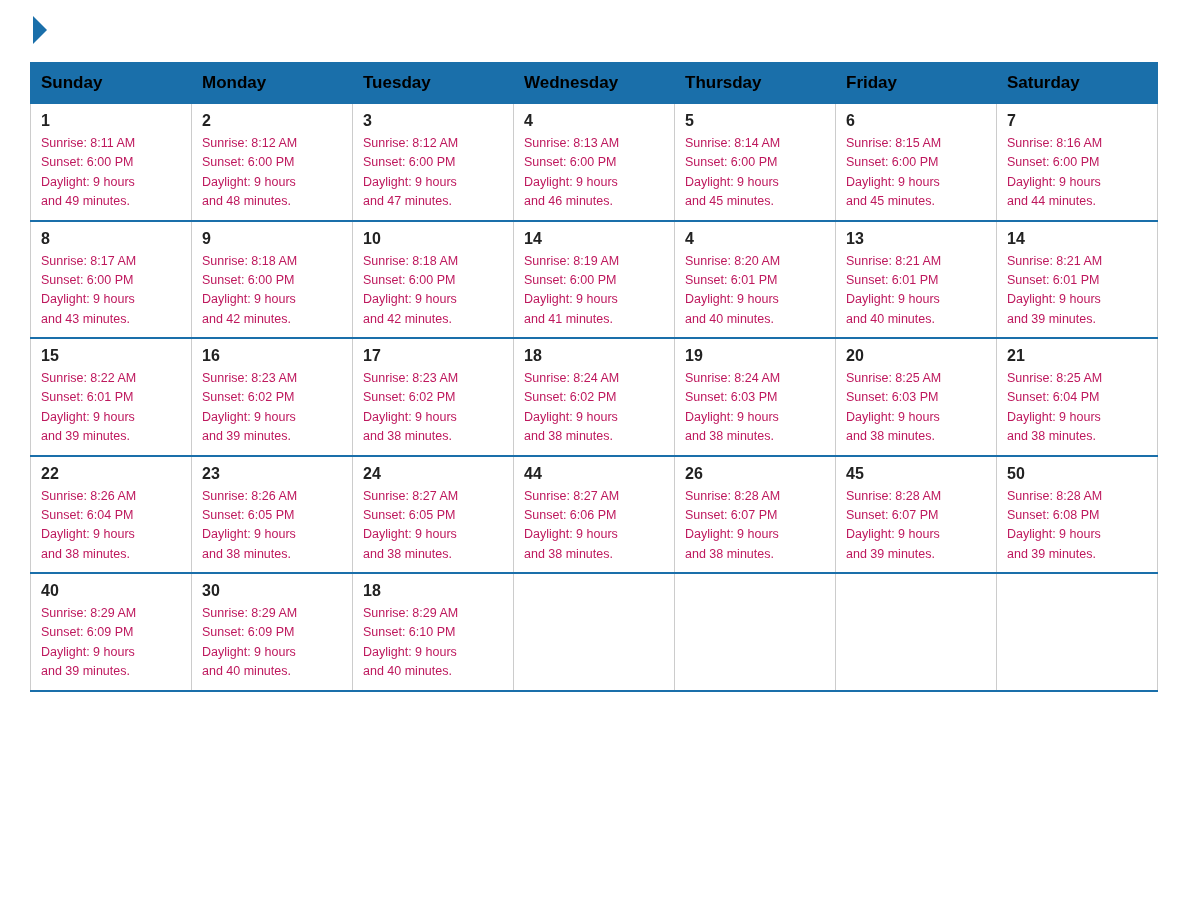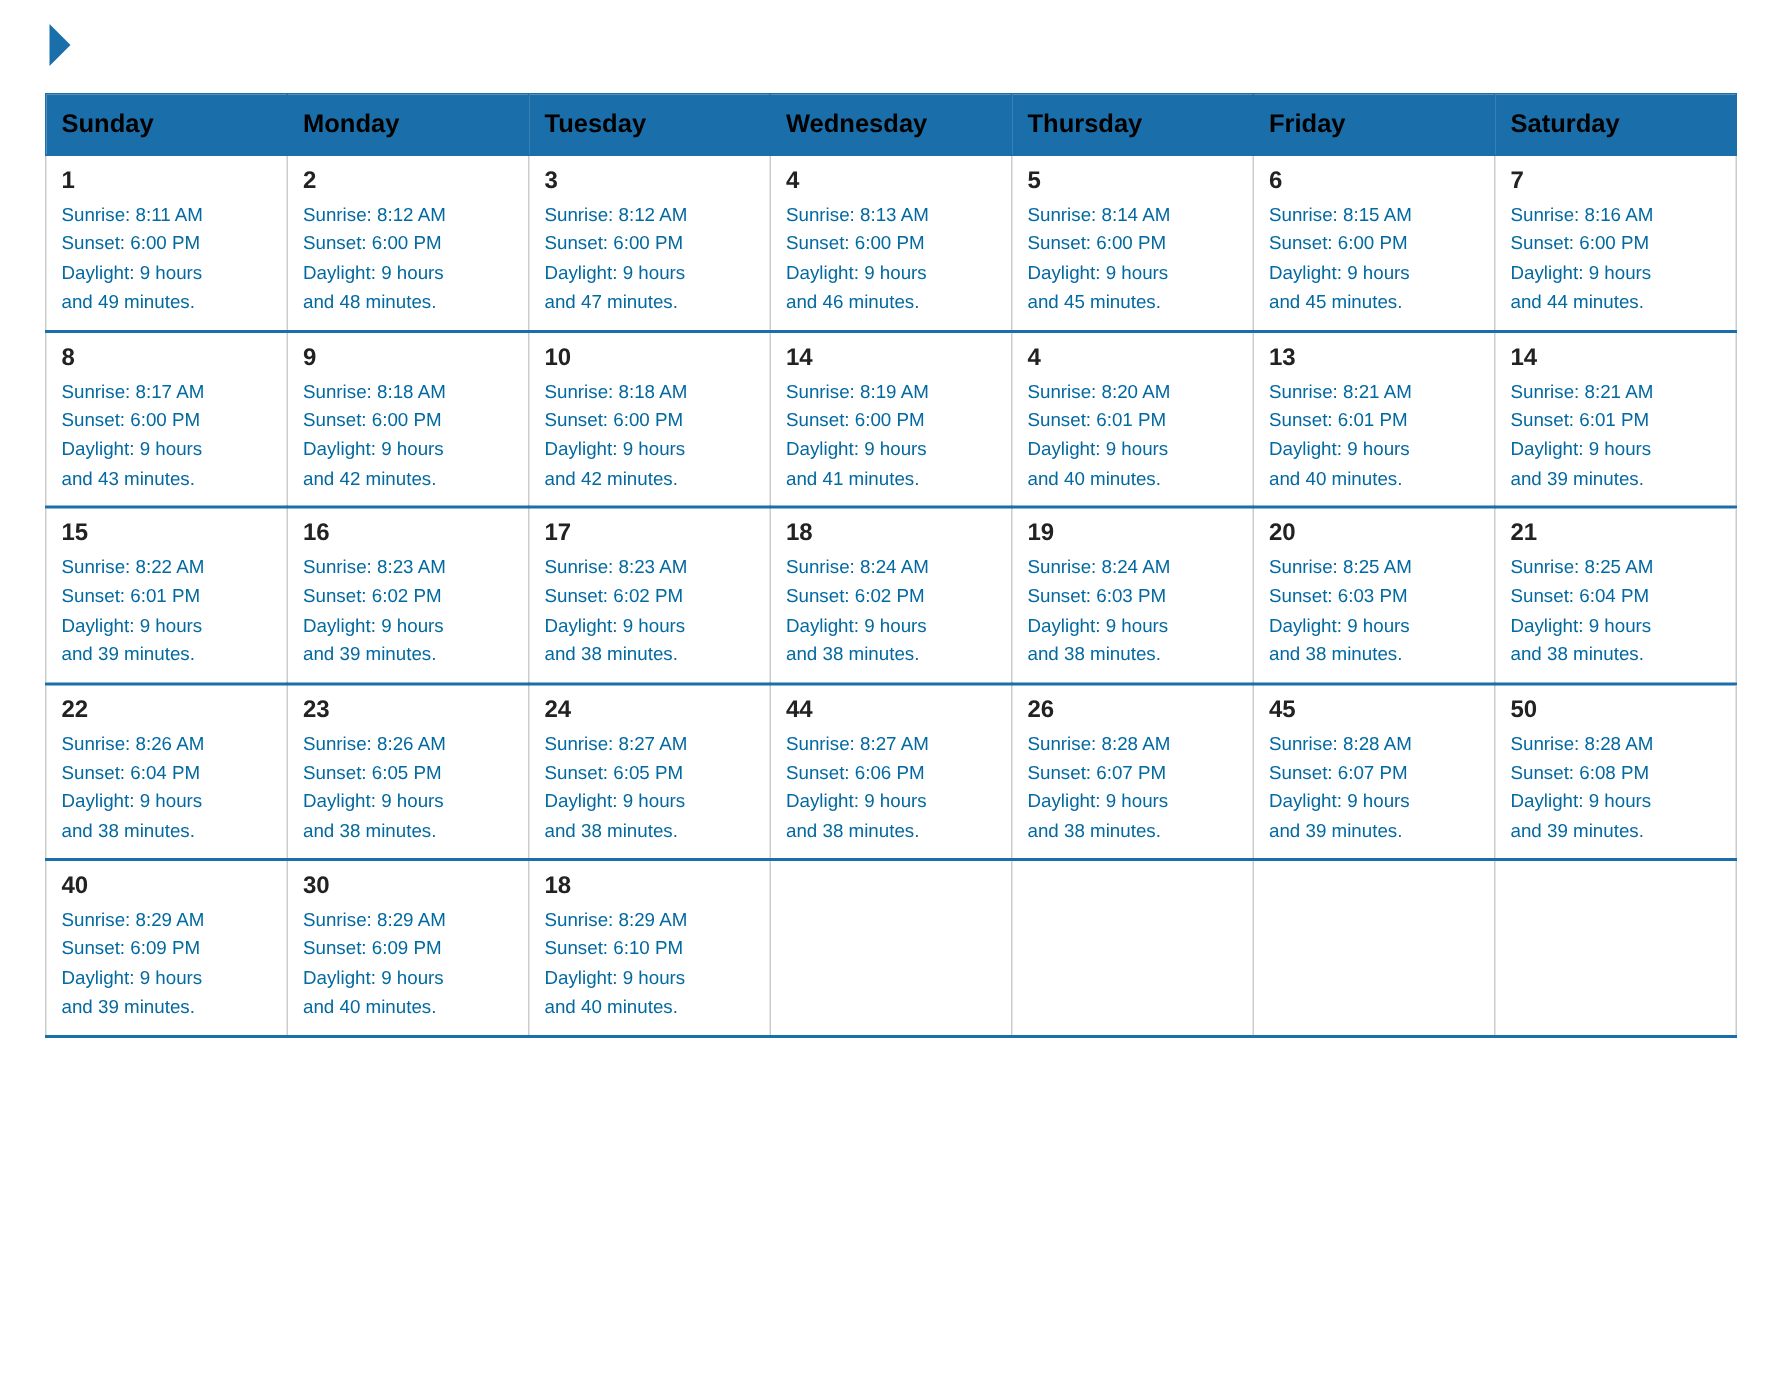--- a/index.html
+++ b/index.html
@@ -85,21 +85,21 @@
       background: #fff;
     }
     .day-number {
       font-size: 16px;
       font-weight: bold;
       color: #222;
       margin-bottom: 4px;
     }
     .day-info {
       font-size: 12.5px;
-      color: #0369a1;
+      color: #be185d;
       line-height: 1.55;
     }
     .calendar tbody tr {
       border-bottom: 2px solid #1a6faa;
     }
     .empty-cell {
       background: #fff;
     }
   </style>
 </head>

